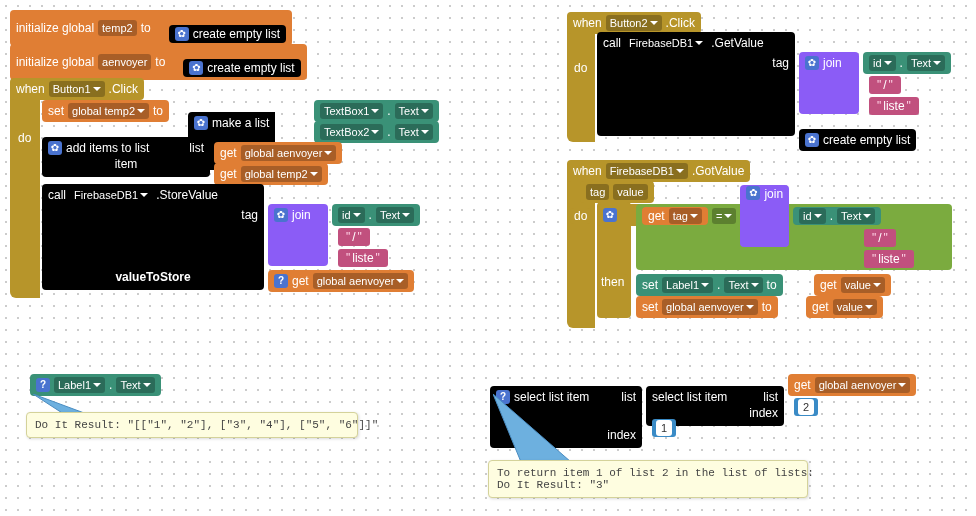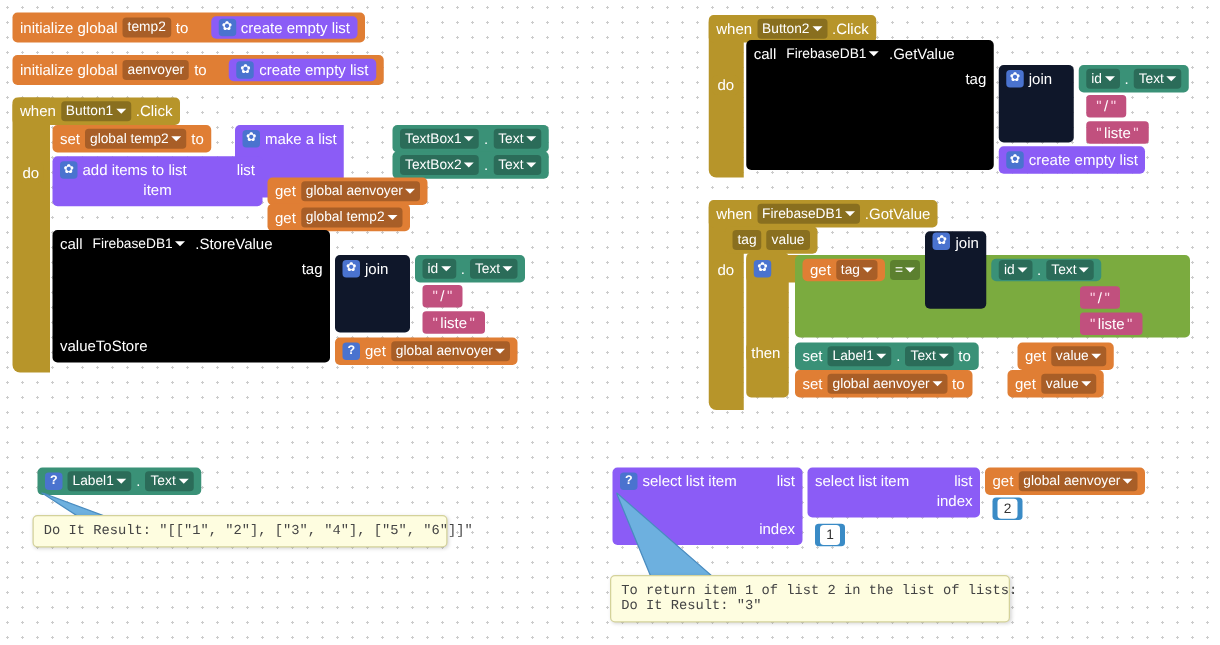--- a/index.html
+++ b/index.html
@@ -22,24 +22,24 @@
     color: #fff;
     white-space: nowrap;
     line-height: 16px;
   }
 
   .row { display: flex; align-items: center; gap: 4px; }
   .row > * { flex-shrink: 0; }
 
   
   .c-orange { background: #e07e34; }
-  .c-blue   { background: #8b5cf6; }
+  .c-blue   { background: #000000; margin-top: 12px; }
   .c-gold   { background: #b7952a; }
   .c-purple { background: #000000; }
-  .c-rose   { background: #0f172a; }
+  .c-rose   { background: #8b5cf6; }
   .c-teal   { background: #3a9177; }
   .c-green  { background: #7bab3f; }
   .c-dteal  { background: #2b7a64; }
 
   .chip {
     display: inline-flex;
     align-items: center;
     gap: 4px;
     padding: 1px 6px;
     border-radius: 4px;
@@ -194,21 +194,21 @@
   <span class="dd tri">global temp2</span>
 </div>
 
 <div class="block c-purple" style="left:42px; top:184px; width:222px; height:106px;">
   <div class="row">
     <span>call</span>
     <span class="dd tri">FirebaseDB1</span>
     <span>.StoreValue</span>
   </div>
   <div style="text-align:right; margin-top:4px;">tag</div>
-  <div style="text-align:left; margin-top:46px;">valueToStore</div>
+  <div style="text-align:center; margin-top:46px;font-weight:bold;">valueToStore</div>
 </div>
 
 <div class="block c-rose" style="left:268px; top:204px; width:60px; height:62px;">
   <div class="row">
       <span class="gear"></span>
       <span>join</span>
     </div>
 </div>
 <div class="block c-teal row" style="left:332px; top:204px;">
   <span class="dd tri">id</span>

